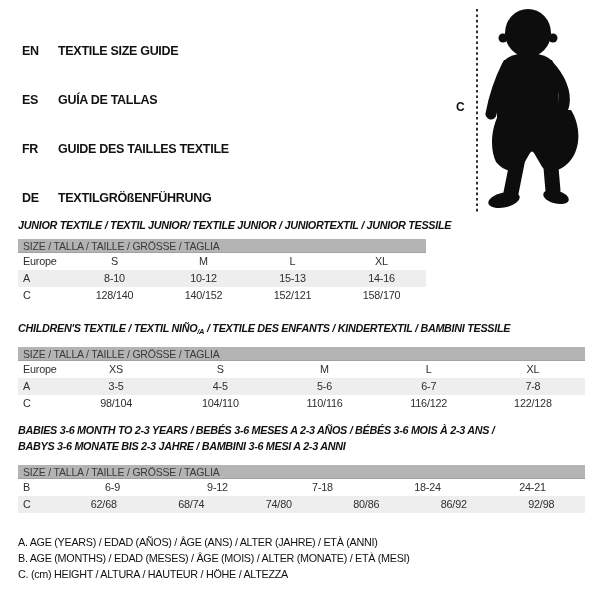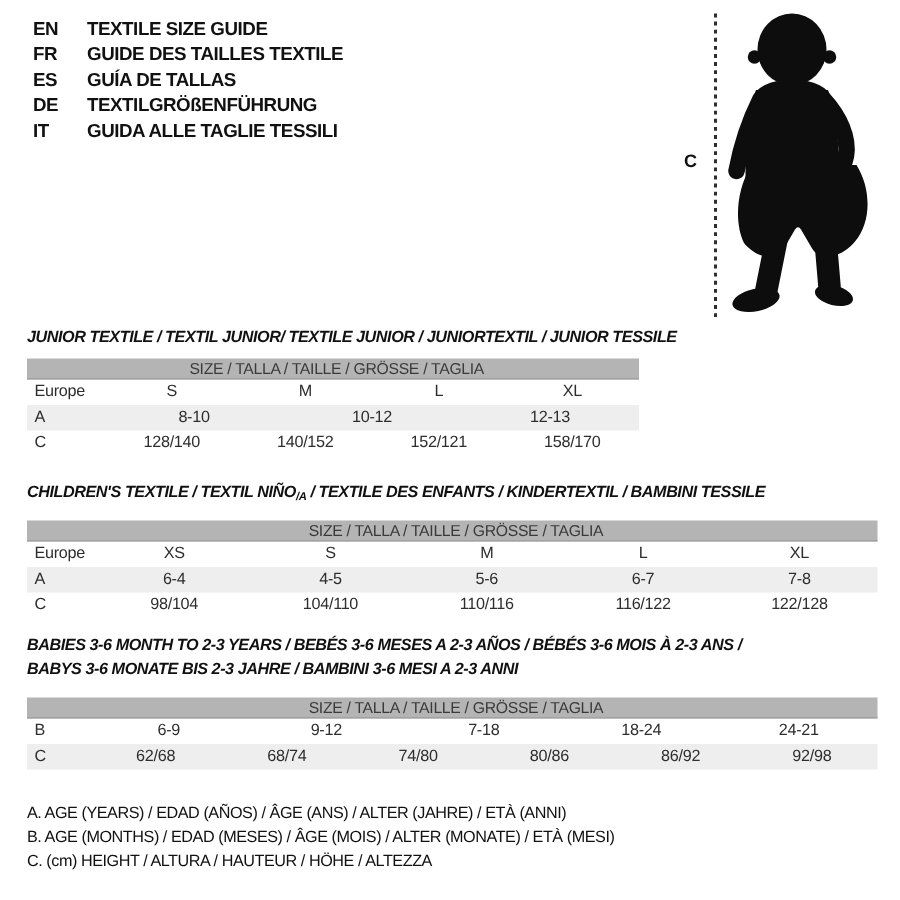--- a/index.html
+++ b/index.html
@@ -3,21 +3,21 @@
 <meta charset="utf-8">
 <style>
   html,body { margin:0; padding:0; background:#ffffff; }
   .page {
     position:relative; width:600px; height:600px; background:#fff;
     font-family:"Liberation Sans", sans-serif; color:#1a1a1a; overflow:hidden;
   }
 
   
   .lang-block { position:absolute; left:22px; top:11px; }
-  .lang-row { display:flex; font-weight:bold; font-size:12.5px; line-height:17px; letter-spacing:-0.3px; color:#111; }
+  .lang-row { display:flex; font-weight:bold; font-size:12.5px; line-height:17px; letter-spacing:-0.3px; color:#111;margin-top:32px; }
   .lang-code { width:36px; }
 
   
   .figure-svg { position:absolute; left:470px; top:7px; }
   .measure-label { position:absolute; left:456px; top:100px; font-weight:bold; font-size:12px; color:#111; }
 
   
   .section-title { position:absolute; left:18px; font-weight:bold; font-size:10.8px; letter-spacing:-0.3px; color:#111; line-height:16px; white-space:nowrap;font-style:italic; }
   .title-junior   { top:217px; }
   .title-children { top:320px; }
@@ -25,21 +25,21 @@
   .sub-part { font-size:7.5px; vertical-align:-2px; }
 
   
   .size-table { position:absolute; left:18px; }
   .t0 { top:239px; width:408px; }
   .t1 { top:347px; width:567px; }
   .t2 { top:465px; width:567px; }
   .st-header {
     background:var(--header-bar,#b4b4b4); height:14px; line-height:15px;
     padding-left:5px; font-size:10.5px; letter-spacing:-0.2px; color:#3a3a3a;
-    border-bottom:1px solid #a2a2a2; box-sizing:border-box;text-align:center;
+    border-bottom:1px solid #a2a2a2; box-sizing:border-box;
   }
   .size-row { display:flex; height:17px; line-height:17px; font-size:10.8px; letter-spacing:-0.2px; color:#2e2e2e; }
   .size-row.shaded { background:var(--row-shade,#eeeeee); }
   .row-label { padding-left:5px; box-sizing:border-box; }
   .t0 .row-label { width:52px; }
   .t1 .row-label { width:46px; }
   .t2 .row-label { width:42px; }
   .size-cell { flex:1; text-align:center; }
 
   
@@ -49,26 +49,26 @@
 <body>
 
 <div class="page">
 
   <div class="lang-block">
       <div class="lang-row">
         <span class="lang-code">EN</span>
         <span class="lang-label">TEXTILE SIZE GUIDE</span>
       </div>
       <div class="lang-row">
+        <span class="lang-code">ES</span>
+        <span class="lang-label">GUÍA DE TALLAS</span>
+      </div>
+      <div class="lang-row">
         <span class="lang-code">FR</span>
         <span class="lang-label">GUIDE DES TAILLES TEXTILE</span>
-      </div>
-      <div class="lang-row">
-        <span class="lang-code">ES</span>
-        <span class="lang-label">GUÍA DE TALLAS</span>
       </div>
       <div class="lang-row">
         <span class="lang-code">DE</span>
         <span class="lang-label">TEXTILGRÖßENFÜHRUNG</span>
       </div>
       <div class="lang-row">
         <span class="lang-code">IT</span>
         <span class="lang-label">GUIDA ALLE TAGLIE TESSILI</span>
       </div>
     </div>
@@ -109,21 +109,22 @@
         <span class="row-label">Europe</span>
         <span class="size-cell">S</span>
         <span class="size-cell">M</span>
         <span class="size-cell">L</span>
         <span class="size-cell">XL</span>
       </div>
       <div class="size-row shaded">
         <span class="row-label">A</span>
         <span class="size-cell">8-10</span>
         <span class="size-cell">10-12</span>
-        <span class="size-cell">12-13</span>
+        <span class="size-cell">15-13</span>
+        <span class="size-cell">14-16</span>
       </div>
       <div class="size-row">
         <span class="row-label">C</span>
         <span class="size-cell">128/140</span>
         <span class="size-cell">140/152</span>
         <span class="size-cell">152/121</span>
         <span class="size-cell">158/170</span>
       </div>
     </div>
 
@@ -135,21 +136,21 @@
       <div class="size-row">
         <span class="row-label">Europe</span>
         <span class="size-cell">XS</span>
         <span class="size-cell">S</span>
         <span class="size-cell">M</span>
         <span class="size-cell">L</span>
         <span class="size-cell">XL</span>
       </div>
       <div class="size-row shaded">
         <span class="row-label">A</span>
-        <span class="size-cell">6-4</span>
+        <span class="size-cell">3-5</span>
         <span class="size-cell">4-5</span>
         <span class="size-cell">5-6</span>
         <span class="size-cell">6-7</span>
         <span class="size-cell">7-8</span>
       </div>
       <div class="size-row">
         <span class="row-label">C</span>
         <span class="size-cell">98/104</span>
         <span class="size-cell">104/110</span>
         <span class="size-cell">110/116</span>

